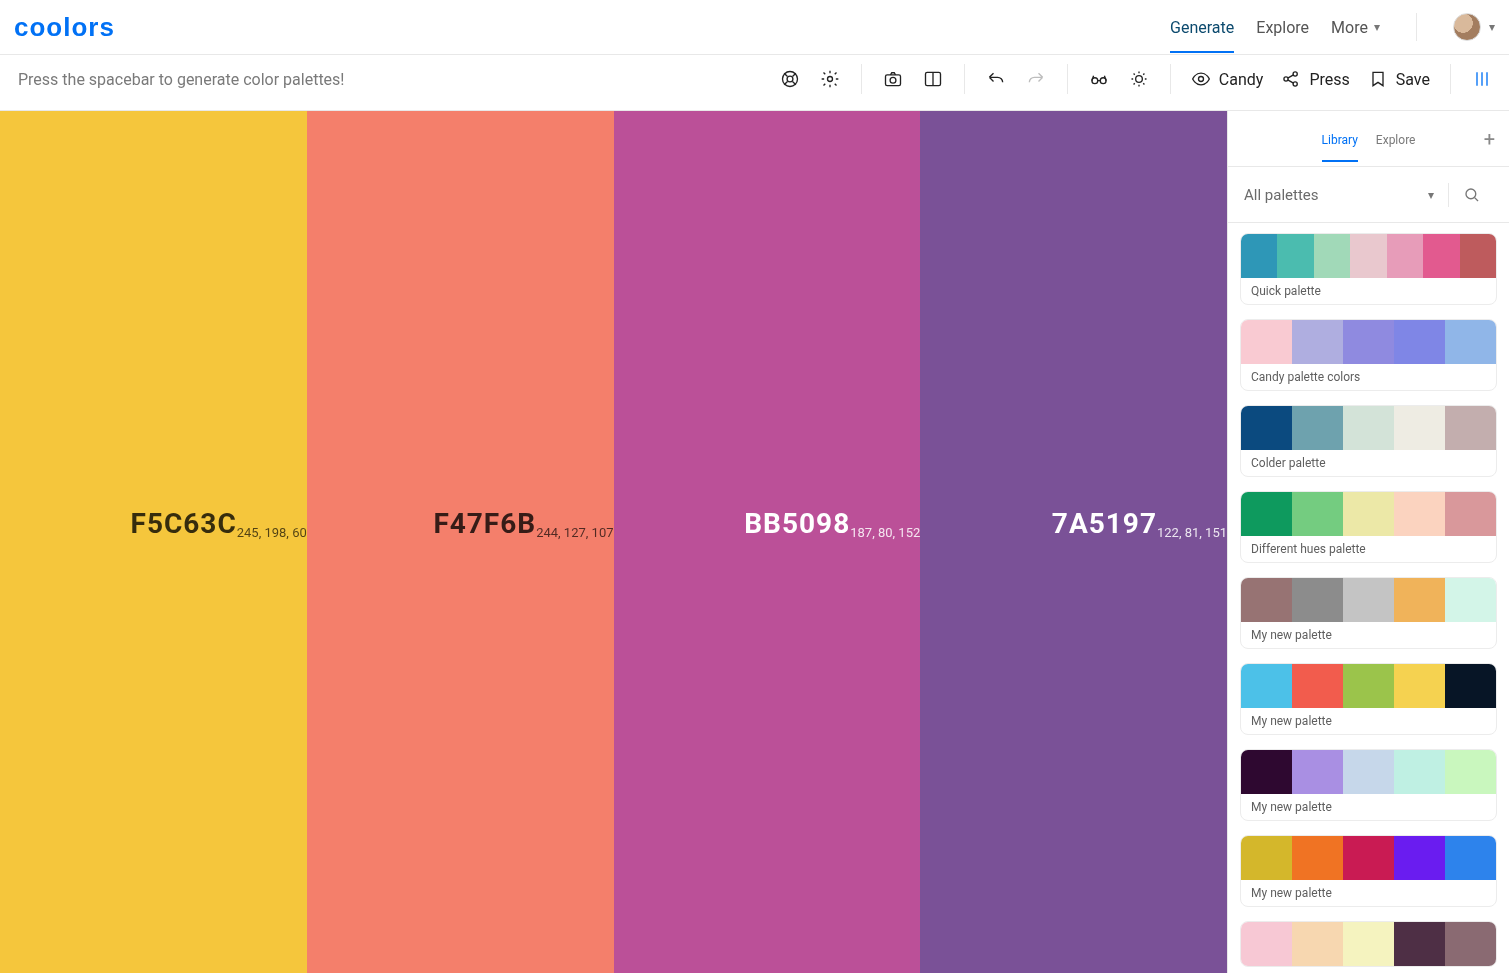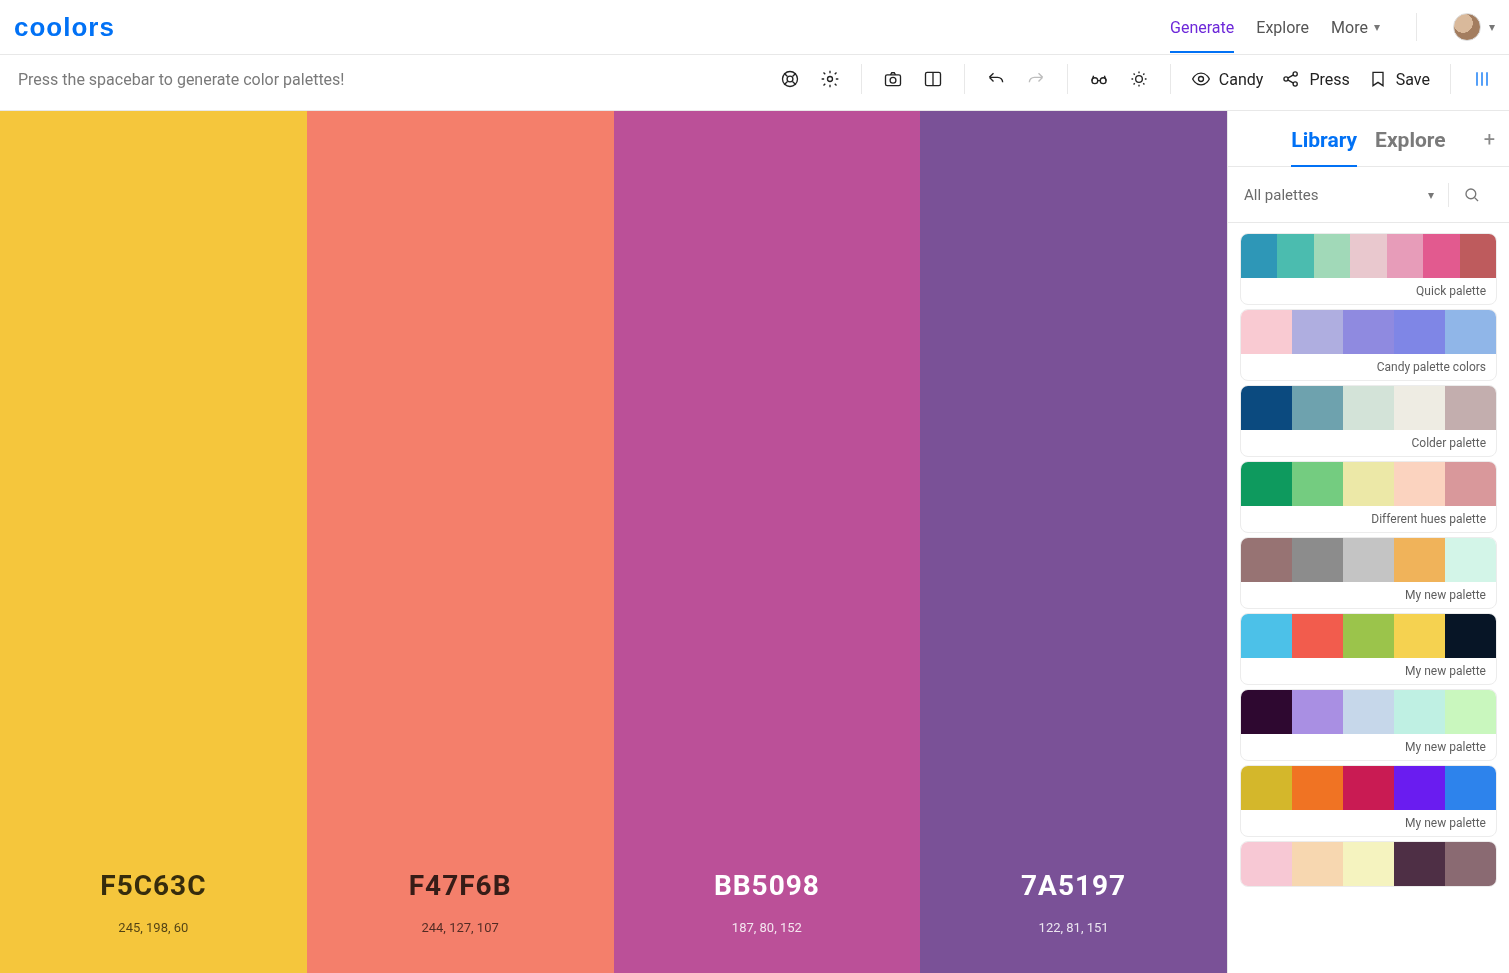--- a/index.html
+++ b/index.html
@@ -5,21 +5,21 @@
   * { box-sizing: border-box; margin: 0; padding: 0; }
   html, body { height: 100%; width: 100%; font-family: -apple-system, BlinkMacSystemFont, "Segoe UI", Roboto, Helvetica, Arial, sans-serif; color: #222; }
   body { display: flex; flex-direction: column; overflow: hidden; }
 
   
   .top-nav { height: 55px; border-bottom: 1px solid #e8e8e8; display:flex; align-items:center; padding: 16px 14px; }
   .logo { font-weight: 800; font-size: 26px; letter-spacing: 1px; color:#0171f5; font-family: 'Arial Rounded MT Bold', Arial, sans-serif; text-transform: lowercase; }
   .top-spacer { flex:1; }
   .top-links { display:flex; align-items:center; gap: 22px; font-size: 16px; color:#555; }
   .top-link { cursor:pointer; padding: 16px 0; }
-  .top-link.active { color:#6d28d9; border-bottom: 2px solid #0171f5; padding-bottom: 14px; }
+  .top-link.active { color:#0c4a6e; border-bottom: 2px solid #0171f5; padding-bottom: 14px; }
   .top-more { display:flex; align-items:center; gap:6px; }
   .top-divider { width:1px; height:28px; background:#e8e8e8; margin: 0 6px 0 14px; }
   .avatar-wrap { display:flex; align-items:center; gap:8px; padding-left:8px; cursor:pointer; }
   .avatar { width: 28px; height:28px; border-radius:50%; background: radial-gradient(circle at 35% 35%, #d9b99b 0 40%, #a37d5f 41% 100%); border:1px solid #ddd; }
   .chev { font-size:12px; color:#777; }
 
   
   .toolbar { height: 56px; border-bottom: 1px solid #e8e8e8; display:flex; align-items:center; padding: 0 16px 7px 18px; gap: 12px; }
   .tb-hint { color:#7a7a7a; font-size:16px; }
   .tb-spacer { flex:1; }
@@ -27,40 +27,40 @@
   .tb-sep { width:1px; height: 30px; background:#e8e8e8; margin: 0 8px; }
   .tb-btn { display:flex; align-items:center; gap:8px; color:#222; font-size:16px; cursor:pointer; }
   .tb-icon { width:22px; height:22px; display:inline-flex; align-items:center; justify-content:center; color:#222; cursor:pointer; }
   .tb-icon svg, .tb-btn svg { stroke:#222; fill:none; stroke-width:1.6; }
   .tb-icon.disabled svg { stroke:#bdbdbd; }
   .panel-toggle svg { stroke:#0171f5; }
 
   
   .main { flex:1; display:flex; min-height:0; }
   .palette { flex:1; display:flex; }
-  .swatch { flex:1; display:flex; flex-direction:column; justify-content:flex-end; align-items:center; padding-bottom: 38px; cursor:pointer; }
+  .swatch { flex:1; display:flex; flex-direction:row; justify-content:flex-end; align-items:center; padding-bottom: 38px; cursor:pointer; }
   .hex { font-size:28px; font-weight:700; letter-spacing:1px; }
   .rgb { font-size:13px; margin-top: 18px; opacity:.85; }
   .dark-text { color: rgba(0,0,0,.78); }
   .light-text { color: #fff; }
 
   
   .side { width: 282px; border-left:1px solid #e8e8e8; display:flex; flex-direction:column; min-height:0; }
   .side-tabs { height:56px; border-bottom:1px solid #e8e8e8; display:flex; align-items:center; justify-content:center; gap: 18px; position:relative; }
-  .side-tab { font-size:21px; color:#7a7a7a; padding: 17px 0 15px; cursor:pointer;font-weight:bold; }
+  .side-tab { font-size:12px; color:#7a7a7a; padding: 17px 0 15px; cursor:pointer; }
   .side-tab.active { color:#0171f5; border-bottom: 2px solid #0171f5; padding-bottom:13px; }
   .side-plus { position:absolute; right:14px; top:50%; transform:translateY(-50%); color:#888; font-size:20px; cursor:pointer; }
   .side-filter { height:56px; border-bottom:1px solid #e8e8e8; display:flex; align-items:center; padding: 0 28px 0 16px; color:#6b6b6b; font-size:15px; }
   .side-filter .chev { margin-left:auto; margin-right: 14px; }
   .side-filter .search-i { border-left:1px solid #e8e8e8; padding-left:14px; height:24px; display:flex; align-items:center; cursor:pointer; }
   .side-list { flex:1; overflow:auto; padding: 10px 12px; background:#fff; }
   .side-list::-webkit-scrollbar { width: 8px; }
   .side-list::-webkit-scrollbar-thumb { background:#d9d9d9; border-radius:4px; }
 
-  .lib-item { border:1px solid #ececec; border-radius:8px; margin-bottom: 4px; overflow:hidden; cursor:pointer;text-align:right; }
+  .lib-item { border:1px solid #ececec; border-radius:8px; margin-bottom: 14px; overflow:hidden; cursor:pointer; }
   .lib-colors { display:flex; height:44px; }
   .lib-colors div { flex:1; }
   .lib-name { font-size:12px; color:#5f5f5f; padding: 6px 10px; }
 </style>
 </head>
 <body>
 
 <div class="top-nav">
   <span class="logo">coolors</span>
   <div class="top-spacer"></div>

